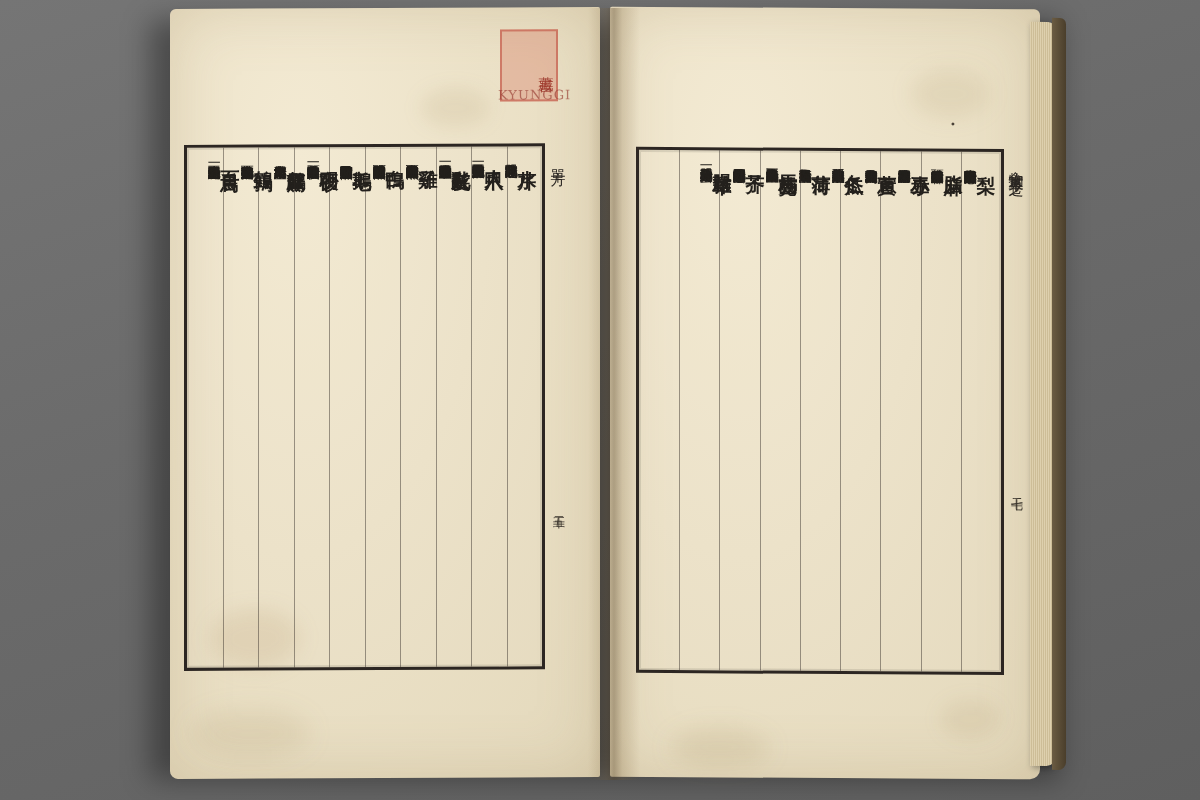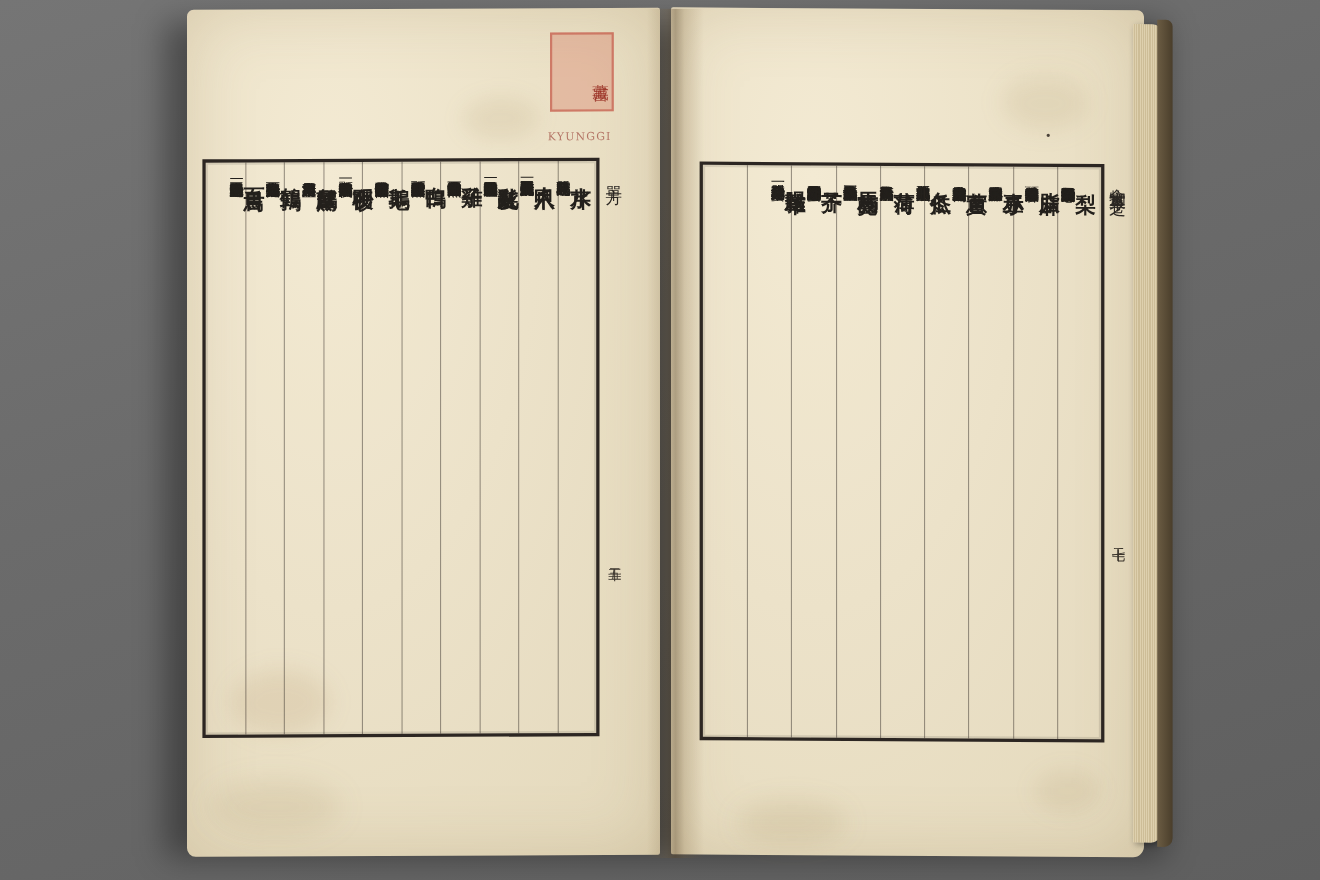--- a/index.html
+++ b/index.html
@@ -191,22 +191,22 @@
     font-size: 15px;
     line-height: 1.05;
     padding: 3px;
     box-sizing: border-box;
     text-align: center;
     letter-spacing: 1px;
   }
   .seal-sub {
     position: absolute;
     left: 328px;
-    top: 112px;
-    font-size: 10px;
+    top: 80px;
+    font-size: 13px;
     color: rgba(150,60,50,0.65);
     letter-spacing: 1px;
   }
 
   .corner-mark {
     position: absolute;
     font-size: 10px;
     color: #4a4238;
   }
 </style>

